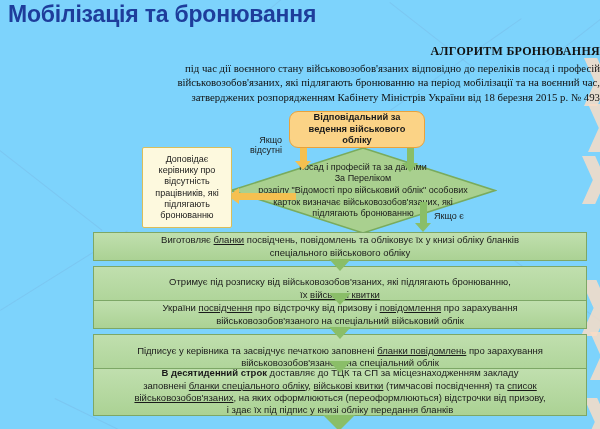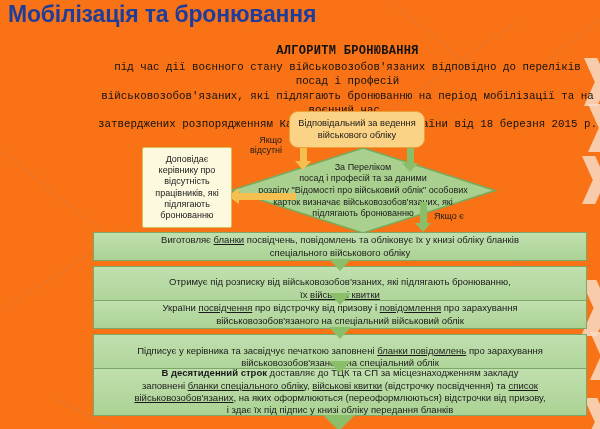--- a/index.html
+++ b/index.html
@@ -1,34 +1,34 @@
 <!DOCTYPE html>
 <html style="--title: #1e3d9b; --orange-fill: #fbd386; --orange-border: #e9a23b; --yellow-fill: #fdf9de; --yellow-border: #d9be5b; --diamond-fill: #a9d08f; --diamond-border: #79ab5d; --bar-border: #7da766; --arrow-orange: #f5c050; --arrow-green: #8abe68; --peach: #f8dcc6;"><head>
 <meta charset="utf-8">
 <style>
   html,body{margin:0;padding:0;background:#fff;}
-  .slide{position:relative;width:600px;height:429px;background:#f97316;overflow:hidden;
+  .slide{position:relative;width:600px;height:429px;background:#7dd3fc;overflow:hidden;
          font-family:"Liberation Sans",sans-serif;color:#1a1a1a;}
   
   .bg-line{position:absolute;height:1px;background:rgba(110,130,175,.14);transform-origin:0 0;}
   .peach{position:absolute;width:24px;height:48px;background:var(--peach,#f8dcc6);
          clip-path:polygon(0 0,55% 0,100% 50%,55% 100%,0 100%,45% 50%);opacity:.85;}
   
   .page-title{position:absolute;left:8px;top:1px;font-size:23px;font-weight:700;
               color:var(--title,#1e3d9b);letter-spacing:-.2px;}
   
-  .hdr{position:absolute;left:95px;top:44px;width:505px;text-align:center;
-       font-family:Liberation Mono, monospace;color:#111;}
+  .hdr{position:absolute;left:95px;top:44px;width:505px;text-align:right;
+       font-family:Liberation Serif, serif;color:#111;}
   .hdr-h{font-size:12px;font-weight:700;letter-spacing:.3px;}
   .hdr-p{font-size:10.8px;line-height:1.32;margin-top:2px;white-space:pre-line;}
   
   .resp-box{position:absolute;left:289px;top:111px;width:136px;height:37px;box-sizing:border-box;
             background:var(--orange-fill,#fbd386);border:1.8px solid var(--orange-border,#e9a23b);
             border-radius:9px;display:flex;align-items:center;justify-content:center;text-align:center;
-            font-size:9.3px;line-height:1.25;padding:2px 5px;z-index:4;}
+            font-size:9.3px;line-height:1.25;padding:2px 5px;z-index:4;font-weight:bold;}
   .report-box{position:absolute;left:142px;top:147px;width:90px;height:81px;box-sizing:border-box;
             background:var(--yellow-fill,#fdf9de);border:1.5px solid var(--yellow-border,#d9be5b);
             border-radius:2px;display:flex;align-items:center;justify-content:center;text-align:center;
             font-size:9px;line-height:1.25;padding:5px;z-index:4;}
   .diamond{position:absolute;left:229px;top:147px;width:268px;height:87px;z-index:2;}
   .diamond svg{position:absolute;left:0;top:0;}
   .diamond-text{position:absolute;left:8px;right:8px;top:50%;transform:translateY(-50%);
             text-align:center;font-size:9px;line-height:1.3;z-index:3;}
   .lbl{position:absolute;font-size:9px;line-height:1.15;z-index:5;color:#1a1a1a;}
   .lbl-absent{left:234px;top:135px;width:48px;text-align:right;}
@@ -102,22 +102,22 @@
   <div class="arrow-v green" style="left:402px;top:147px;">
     <div class="stem" style="height:16px;"></div>
       <div class="head"></div>
   </div>
 
   <div class="diamond">
     <svg width="268" height="87" viewBox="0 0 268 87">
       <polygon points="134,1 266,43.5 134,86 2,43.5" fill="var(--diamond-fill,#a9d08f)" stroke="var(--diamond-border,#79ab5d)" stroke-width="1.5"></polygon>
     </svg>
     <div class="diamond-text">
+      <div>посад і професій та за даними</div>
       <div>За Переліком</div>
-      <div>посад і професій та за даними</div>
       <div>розділу "Відомості про військовий облік" особових</div>
       <div>карток визначає військовозобов'язаних, які</div>
       <div>підлягають бронюванню</div>
     </div>
   </div>
 
   <div class="lbl lbl-absent">Якщо відсутні</div>
   <div class="arrow-left">
     <div class="head"></div>
       <div class="stem"></div>
@@ -149,20 +149,20 @@
   <div class="gap-arrow" style="left:329px;top:327px;"></div>
 
   <div class="bar" style="top:334px;height:46px;">
     <div class="txt"><span>Підписує у керівника та засвідчує печаткою заповнені </span><span class="u">бланки повідомлень</span><span> про зарахування
 військовозобов'язаного на спеціальний облік</span></div>
   </div>
   <div class="gap-arrow" style="left:329px;top:361px;"></div>
 
   <div class="bar" style="top:368px;height:48px;padding-left:8px;">
     <div class="txt"><span class="b">В десятиденний строк</span><span> доставляє до ТЦК та СП за місцезнаходженням закладу
-заповнені </span><span class="u">бланки спеціального обліку</span><span>, </span><span class="u">військові квитки</span><span> (відстрочку посвідчення) та </span><span class="u">список
+заповнені </span><span class="u">бланки спеціального обліку</span><span>, </span><span class="u">військові квитки</span><span> (тимчасові посвідчення) та </span><span class="u">список
 військовозобов'язаних</span><span>, на яких оформлюються (переоформлюються) відстрочки від призову,
 і здає їх під підпис у книзі обліку передання бланків</span></div>
   </div>
 
   <div class="bottom-arrow"></div>
 
 </div>
 
 </body></html>

